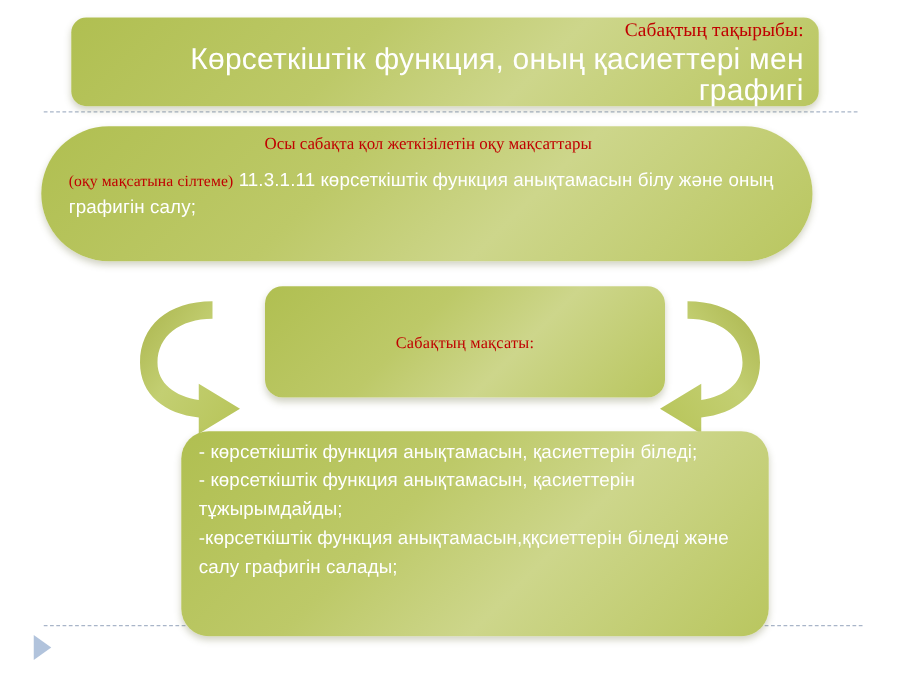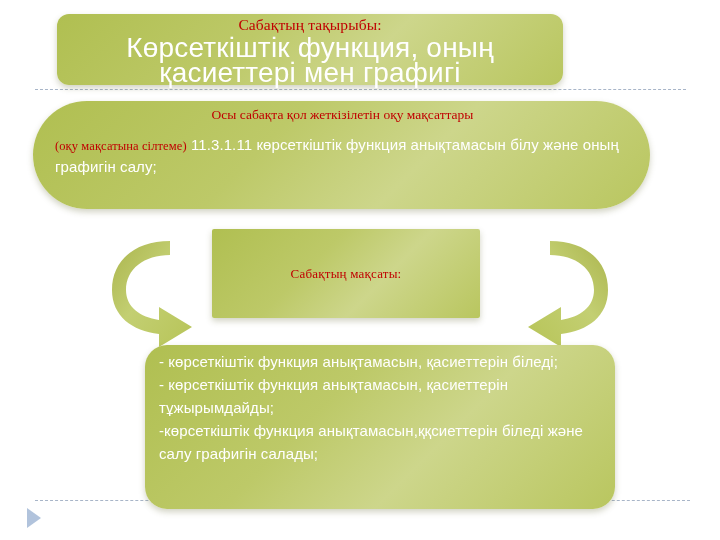--- a/index.html
+++ b/index.html
@@ -48,36 +48,36 @@
     position: absolute;
     box-sizing: border-box;
     color: #ffffff;
     background: linear-gradient(135deg, #b0bf51 0%, #bdc968 38%, #cdd68b 62%, #b9c65f 100%);
     box-shadow: 0 3px 6px rgba(90,95,40,.28);
   }
 
   
   #panel-title {
     left: 57px;  top: 14px;
-    width: 506px; height: 71px;
+    width: 598px; height: 71px;
     border-radius: 12px;
-    text-align: center;
+    text-align: right;
     padding: 2px 12px 0 12px;
   }
   #panel-title .red-line {
     color: #c00000;
     font-family: "Liberation Serif", serif;
     font-size: 15.5px;
     line-height: 18px;
     letter-spacing: .1px;
     white-space: nowrap;
   }
   #panel-title .white-line {
     color: #ffffff;
-    font-size: 28px;
+    font-size: 24px;
     line-height: 25px;
     letter-spacing: .2px;
     margin-top: 1px;
   }
 
   
   #panel-objectives {
     left: 33px; top: 101px;
     width: 617px; height: 108px;
     border-radius: 54px;
@@ -101,22 +101,22 @@
   }
   #panel-objectives .body .red-inline {
     color: #c00000;
     font-family: "Liberation Serif", serif;
     font-size: 12.5px;
   }
 
   
   #panel-aim {
     left: 212px; top: 229px;
-    width: 268px; height: 89px;
-    border-radius: 2px;
+    width: 320px; height: 89px;
+    border-radius: 14px;
     display: flex;
     align-items: center;
     justify-content: center;
   }
   #panel-aim .red-line {
     color: #c00000;
     font-family: "Liberation Serif", serif;
     font-size: 13px;
     line-height: 16px;
     letter-spacing: .2px;

